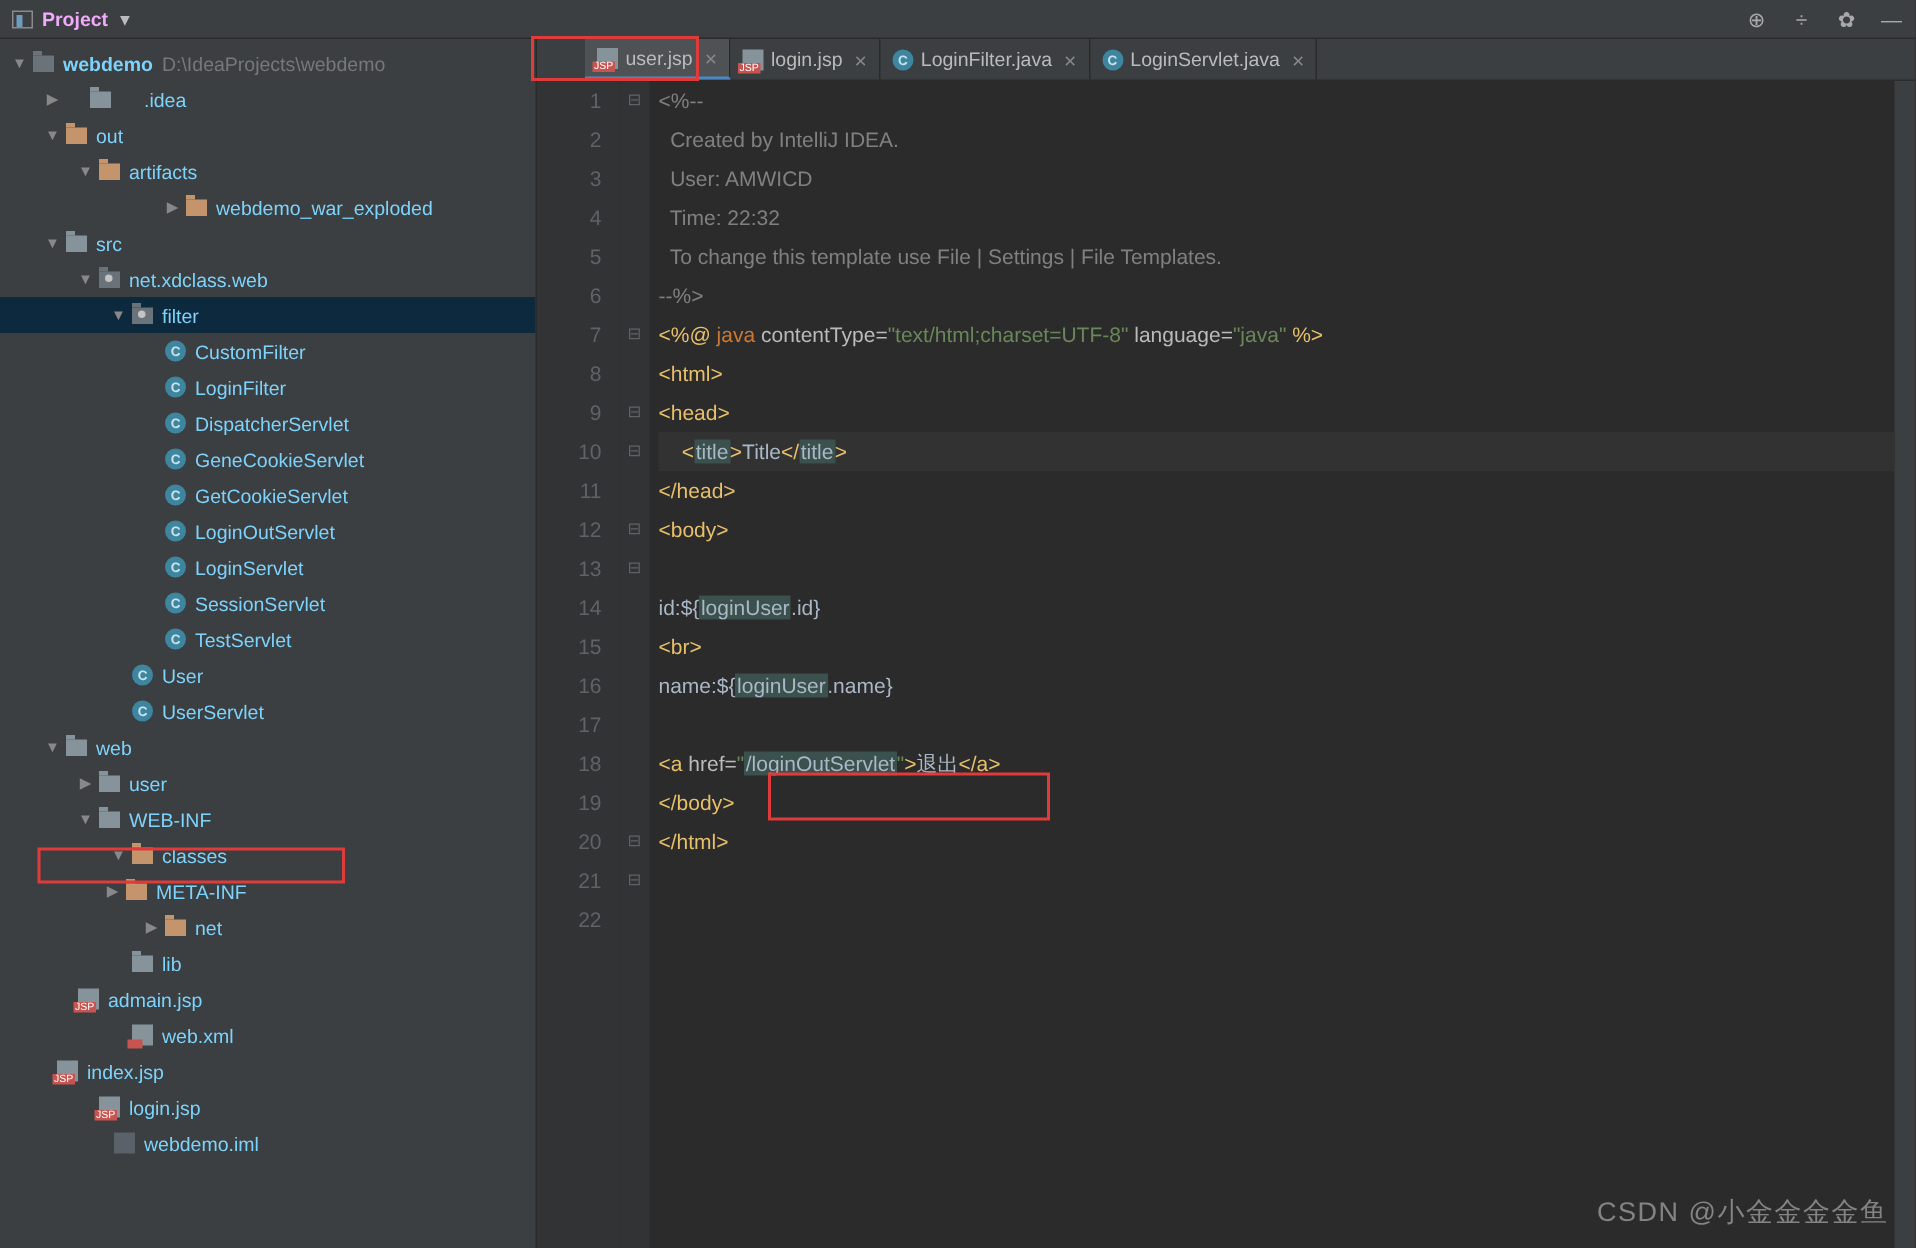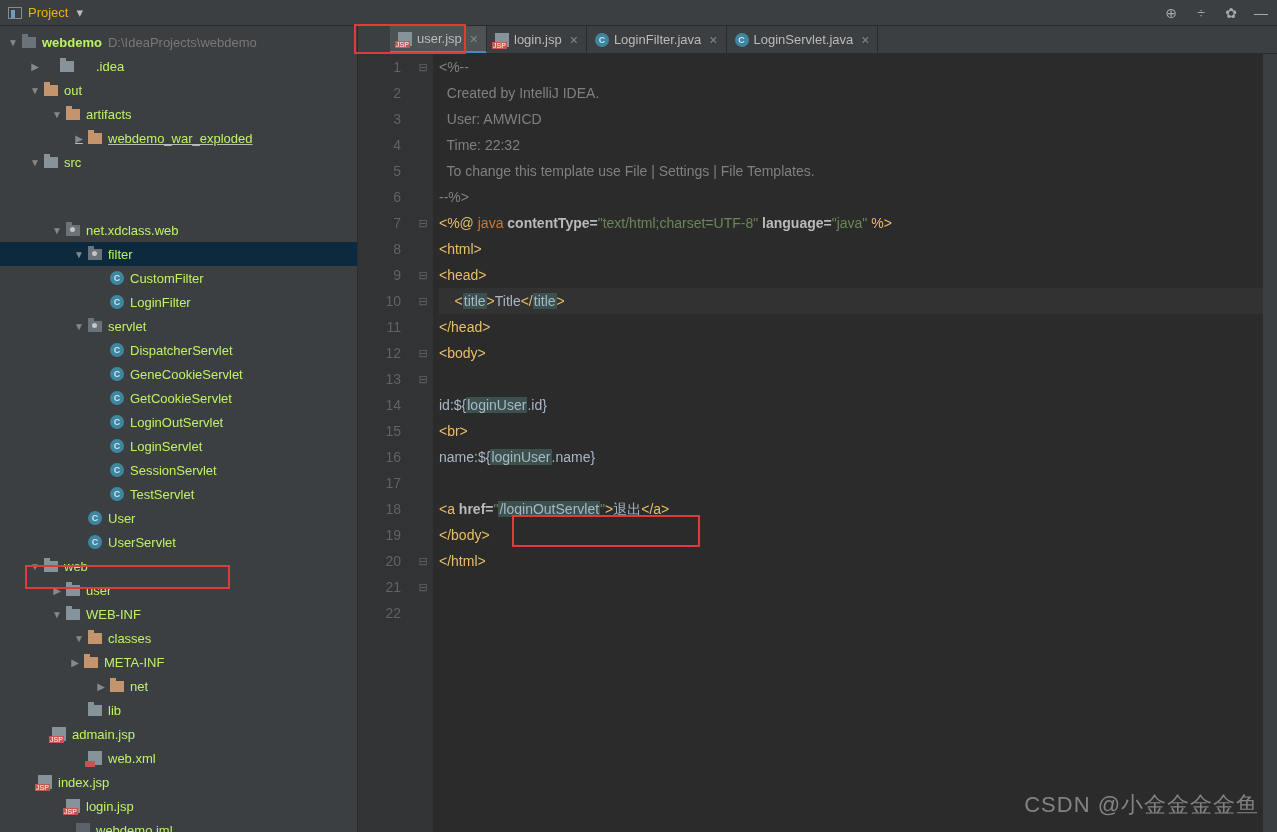--- a/index.html
+++ b/index.html
@@ -1,21 +1,21 @@
 <!DOCTYPE html>
 <html><head>
 <meta charset="utf-8">
 <style>
 * { margin: 0; padding: 0; box-sizing: border-box; font-family: "Segoe UI", Arial, sans-serif; }
 body { background: #3c3f41; color: #bbbbbb; width: 1277px; height: 832px; overflow: hidden; font-size: 13px; }
 .toolbar { height: 26px; background: #3c3f41; border-bottom: 1px solid #2b2b2b; display: flex; align-items: center; padding: 0 8px; }
 .toolbar-left { display: flex; align-items: center; gap: 6px; }
 .proj-icon { width: 14px; height: 12px; border: 1px solid #8a8a8a; display: inline-block; position: relative; }
 .proj-icon::before { content:""; position:absolute; left:2px; top:2px; width:4px; height:8px; background:#6e9cbe;}
-.toolbar-title { color: #eab308; font-weight: 400; }
+.toolbar-title { color: #f0abfc; font-weight: 700; }
 .dropdown-arrow { margin-left: 2px; }
 .toolbar-right { margin-left: auto; display: flex; align-items: center; gap: 14px; color:#a9a9a9; }
 .tool-icon { width:16px; height:16px; display:flex; align-items:center; justify-content:center; cursor:pointer; font-size:14px;}
 .main { display: flex; height: calc(100% - 26px); }
 .sidebar { width: 358px; background: #3c3f41; overflow-y: auto; border-right: 1px solid #2b2b2b; position:relative;}
 .tree { padding: 4px 0; }
 .tree-row { display: flex; align-items: center; height: 24px; padding-left: 6px; white-space: nowrap; cursor:pointer; }
 .tree-row.selected { background: #0d293e; }
 .arrow { width: 14px; text-align: center; color: #888; font-size: 10px; }
 .arrow.expanded::before { content: "▼"; }
@@ -28,44 +28,44 @@
 .folder-icon.dark { background:#6a737a;}
 .pkg-icon { width:14px; height:11px; background:#6a737a; position:relative;}
 .pkg-icon::before{content:"";position:absolute;top:-3px;left:0;width:6px;height:3px;background:inherit;}
 .pkg-icon::after{content:"";position:absolute;top:2px;left:4px;width:5px;height:5px;border-radius:50%;background:#c4c4c4;}
 .class-icon{width:14px;height:14px;border-radius:50%;background:#3e86a0;color:#c9e3ed;font-size:9px;font-weight:bold;display:flex;align-items:center;justify-content:center;}
 .jsp-icon{width:14px;height:14px;background:#87939a;position:relative;}
 .jsp-icon::after{content:"JSP";position:absolute;bottom:-2px;left:-3px;font-size:7px;background:#c75450;color:white;padding:0 1px;}
 .xml-icon{width:14px;height:14px;background:#87939a;position:relative;}
 .xml-icon::after{content:"";position:absolute;bottom:-2px;left:-3px;width:10px;height:6px;background:#c75450;}
 .iml-icon{width:14px;height:14px;background:#5a6168;}
-.node-label { color: #bef264; }
+.node-label { color: #7dd3fc; }
 .node-path { color: #787878; margin-left: 6px; }
 .highlight-box { border: 2px solid #e03b3b; position: absolute; pointer-events:none; z-index:10;}
 .editor-panel { flex: 1; display: flex; flex-direction: column; background: #2b2b2b; }
 .tabs { display: flex; background: #3c3f41; border-bottom: 1px solid #2b2b2b; height: 28px; position:relative;padding-left:32px;}
 .tab { display: flex; align-items: center; padding: 0 8px; height: 100%; gap: 5px; cursor:pointer; color:#bbbbbb; border-right:1px solid #2b2b2b;}
 .tab.active { background: #4e5254; border-bottom:2px solid #4a88c7;}
 .tab-icon { width:14px; height:14px; display:flex; align-items:center; justify-content:center;}
 .tab-close { color: #888; font-size: 14px; margin-left:3px;}
 .code-area { flex: 1; display: flex; background: #2b2b2b; font-family: "Consolas", "Monaco", monospace; font-size: 14px; line-height: 26px; position:relative;}
 .gutter { width: 55px; background: #313335; text-align: right; padding-right: 12px; color: #606366; user-select:none;}
 .fold-col { width: 20px; background: #313335; color:#606366; text-align:center; user-select:none;}
 .fold-mark{font-size:11px;}
 .code { flex: 1; padding-left: 6px; color: #a9b7c6; position:relative;}
 .code-line { height: 26px; white-space: pre; }
 .c-comment { color: #808080; }
 .c-keyword { color: #cc7832; }
 .c-string { color: #6a8759; }
 .c-tag { color: #e8bf6a; }
-.c-attr { color: #bababa; font-weight: bold; }
+.c-attr { color: #bababa; }
 .c-highlight { background: #3b514d; color:#a9b7c6; padding:0 1px;}
 .c-highlight2 { background: #3b514d; color:#a9b7c6; padding:0 1px;}
 .cursor-line { background: #323232; }
-.watermark { position: absolute; bottom: 12px; right: 18px; color: rgba(220,220,220,0.5); font-size: 22px; letter-spacing:1px;}
+.watermark { position: absolute; bottom: 12px; right: 18px; color: rgba(220,220,220,0.5); font-size: 18px; letter-spacing:1px;}
 .scroll-strip { width:14px; background:#3c3f41;}
 </style>
 </head>
 <body>
 
 <div class="toolbar">
   <div class="toolbar-left">
     <span class="proj-icon"></span>
     <span class="toolbar-title">Project</span>
     <span class="dropdown-arrow">▾</span>
@@ -103,35 +103,35 @@
           </span>
           <span class="node-label">out</span>
         </div>
         <div class="tree-row" style="padding-left: 50px;">
           <span class="arrow expanded"></span>
           <span class="node-icon">
             <span class="folder-icon orange"></span>
           </span>
           <span class="node-label">artifacts</span>
         </div>
-        <div class="tree-row" style="padding-left: 72px; text-decoration: underline;">
+        <div class="tree-row" style="padding-left: 108px;">
           <span class="arrow collapsed"></span>
           <span class="node-icon">
             <span class="folder-icon orange"></span>
           </span>
           <span class="node-label">webdemo_war_exploded</span>
         </div>
         <div class="tree-row" style="padding-left: 28px;">
           <span class="arrow expanded"></span>
           <span class="node-icon">
             <span class="folder-icon"></span>
           </span>
           <span class="node-label">src</span>
         </div>
-        <div class="tree-row" style="padding-left: 50px; margin-top: 44px;">
+        <div class="tree-row" style="padding-left: 50px;">
           <span class="arrow expanded"></span>
           <span class="node-icon">
             <span class="pkg-icon"></span>
           </span>
           <span class="node-label">net.xdclass.web</span>
         </div>
         <div class="tree-row selected" style="padding-left: 72px;">
           <span class="arrow expanded"></span>
           <span class="node-icon">
             <span class="pkg-icon"></span>
@@ -144,27 +144,20 @@
             <span class="class-icon">C</span>
           </span>
           <span class="node-label">CustomFilter</span>
         </div>
         <div class="tree-row" style="padding-left: 94px;">
           <span class="arrow none"></span>
           <span class="node-icon">
             <span class="class-icon">C</span>
           </span>
           <span class="node-label">LoginFilter</span>
-        </div>
-        <div class="tree-row" style="padding-left: 72px;">
-          <span class="arrow expanded"></span>
-          <span class="node-icon">
-            <span class="pkg-icon"></span>
-          </span>
-          <span class="node-label">servlet</span>
         </div>
         <div class="tree-row" style="padding-left: 94px;">
           <span class="arrow none"></span>
           <span class="node-icon">
             <span class="class-icon">C</span>
           </span>
           <span class="node-label">DispatcherServlet</span>
         </div>
         <div class="tree-row" style="padding-left: 94px;">
           <span class="arrow none"></span>

